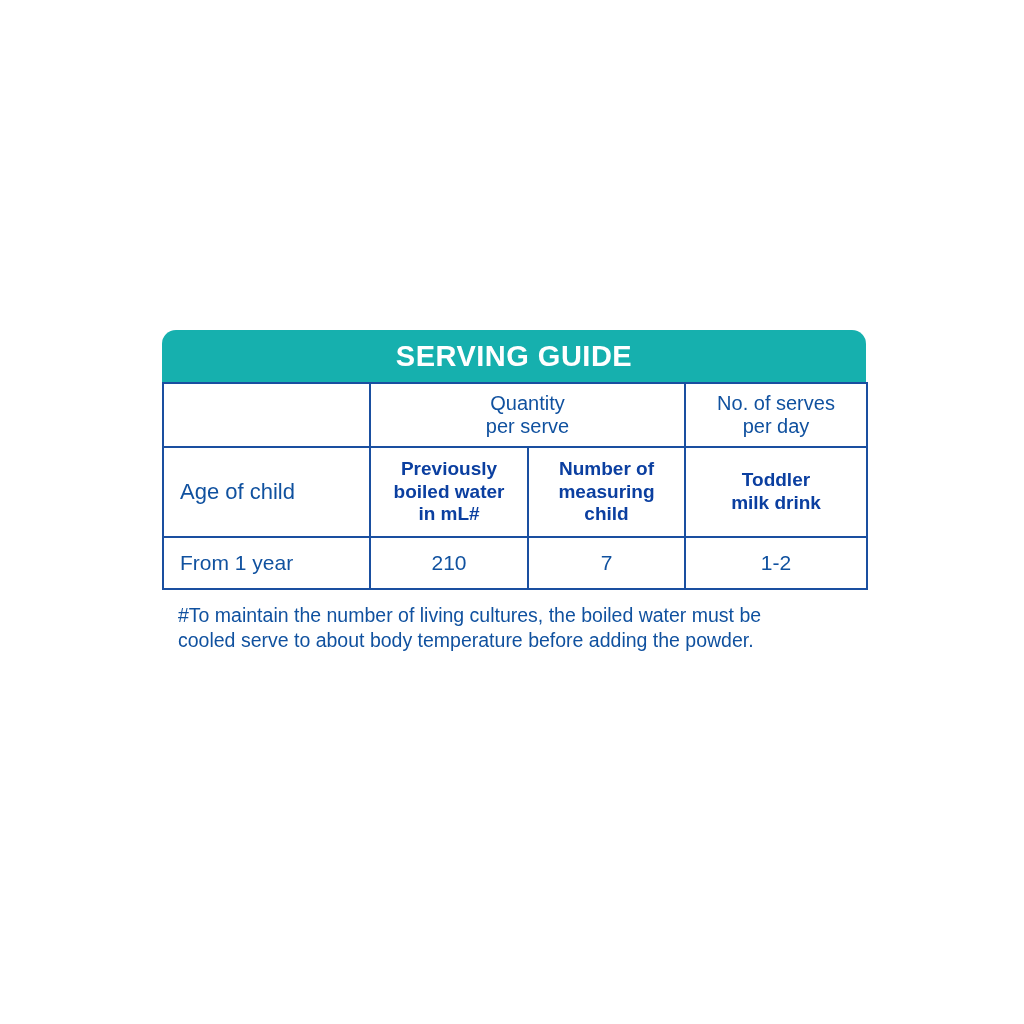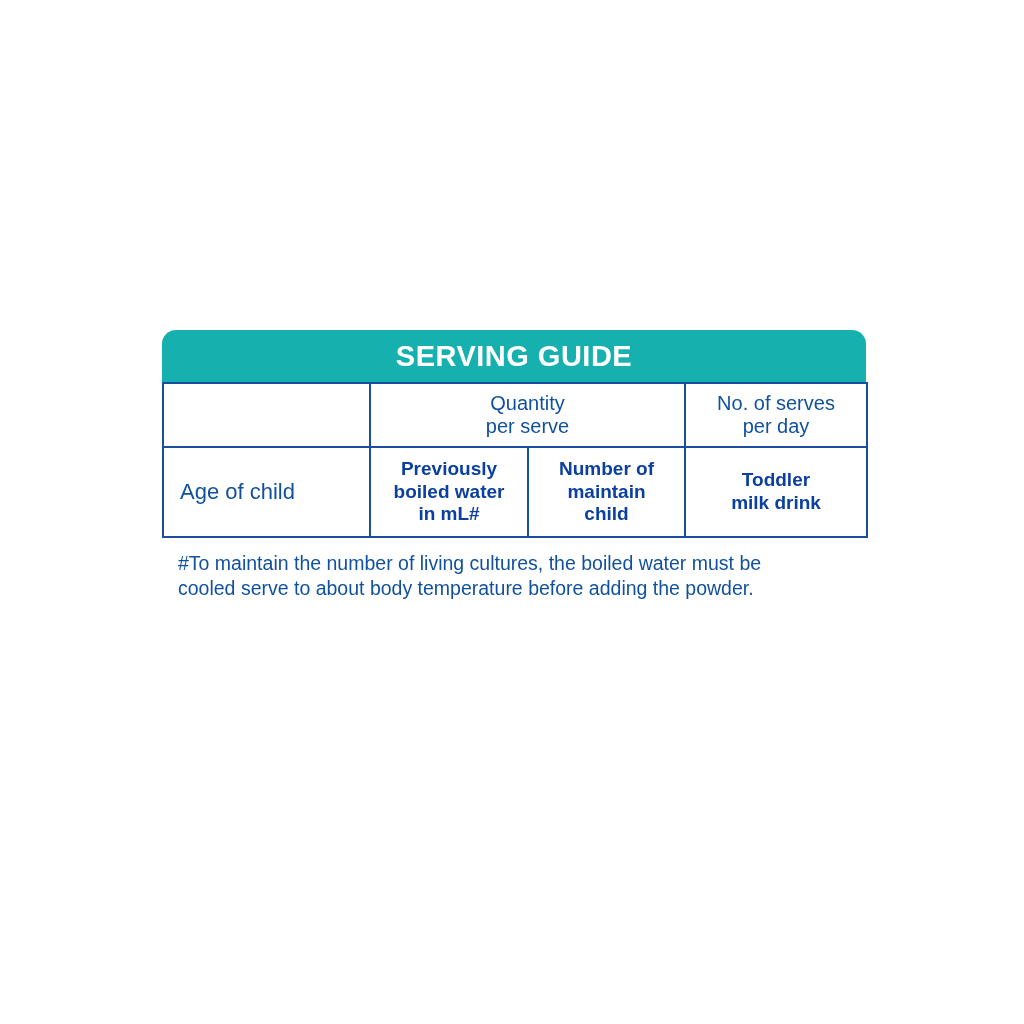--- a/index.html
+++ b/index.html
@@ -141,26 +141,40 @@
         <td class="age-cell">
           <div class="age-label">Age of child</div>
         </td>
         <td>
           <div class="bold-label">Previously</div>
           <div class="bold-label">boiled water</div>
           <div class="bold-label">in mL#</div>
         </td>
         <td>
           <div class="bold-label">Number of</div>
-          <div class="bold-label">maintain</div>
+          <div class="bold-label">measuring</div>
           <div class="bold-label">child</div>
         </td>
         <td>
           <div class="bold-label">Toddler</div>
           <div class="bold-label">milk drink</div>
+        </td>
+      </tr>
+      <tr class="row-data">
+        <td class="data-left">
+          <div class="data-val-left">From 1 year</div>
+        </td>
+        <td>
+          <div class="data-val">210</div>
+        </td>
+        <td>
+          <div class="data-val">7</div>
+        </td>
+        <td>
+          <div class="data-val">1-2</div>
         </td>
       </tr>
     </tbody>
   </table>
 
   <div class="footnote">
     <div>#To maintain the number of living cultures, the boiled water must be</div>
     <div>cooled serve to about body temperature before adding the powder.</div>
   </div>
 

